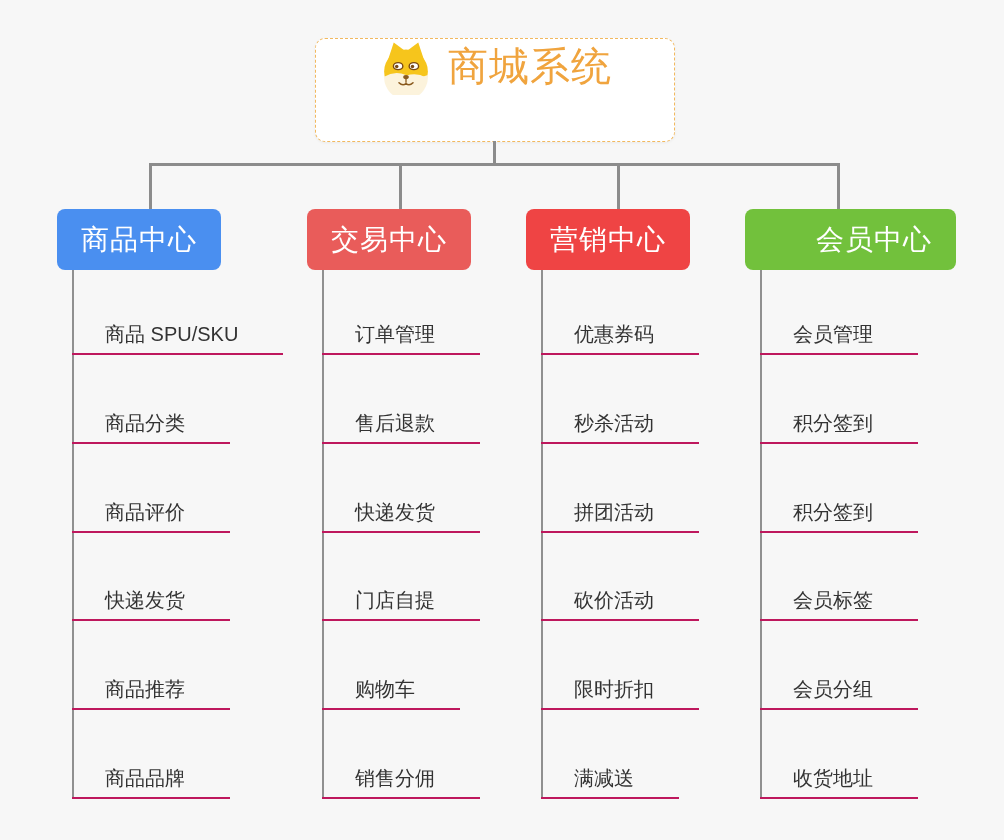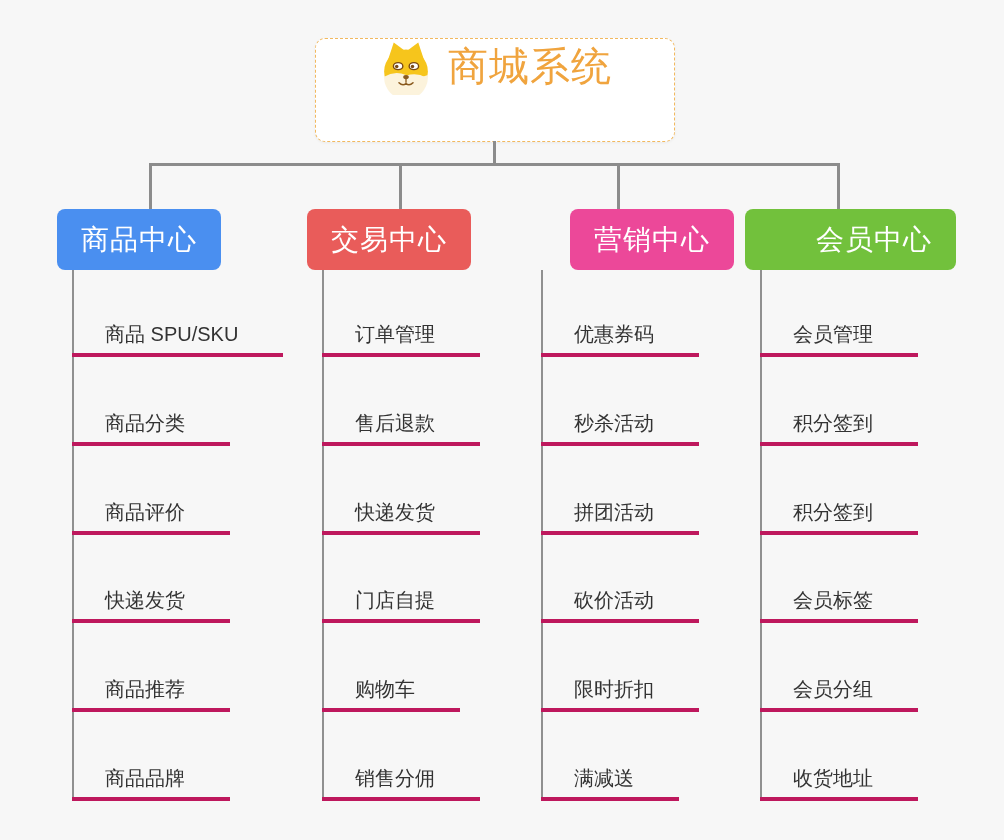--- a/index.html
+++ b/index.html
@@ -26,27 +26,27 @@
   .trunk{top:270px;width:2px;height:529px;background:#909090;}
   .trunk.c0{left:72px}.trunk.c1{left:322px}.trunk.c2{left:541px}.trunk.c3{left:760px}
   
   .branch{
     position:absolute;top:209px;width:164px;height:61px;border-radius:8px;
     display:flex;align-items:center;justify-content:center;
     color:#ffffff;font-size:28px;letter-spacing:1px;
   }
   .branch.c0{left:57px;background:#4a8ff0;}
   .branch.c1{left:307px;background:#e95c5a;}
-  .branch.c2{left:526px;background:#ec4899;margin-left:44px;}
+  .branch.c2{left:526px;background:#ef4444;}
   .branch.c3{left:745px;background:#72c13c;padding-left:47px;}
   
   .leaf{
     position:absolute;
     padding:0 45px 7px 33px;
-    border-bottom:4px solid #be185d;
+    border-bottom:2px solid #be185d;
     font-size:20px;line-height:23px;color:#333333;white-space:nowrap;
   }
   .leaf.c0{left:72px}.leaf.c1{left:322px}.leaf.c2{left:541px}.leaf.c3{left:760px}
   .leaf.r0{top:323px}.leaf.r1{top:412px}.leaf.r2{top:501px}
   .leaf.r3{top:589px}.leaf.r4{top:678px}.leaf.r5{top:767px}
 </style>
 </head>
 <body>
 
 <div class="root-node">

